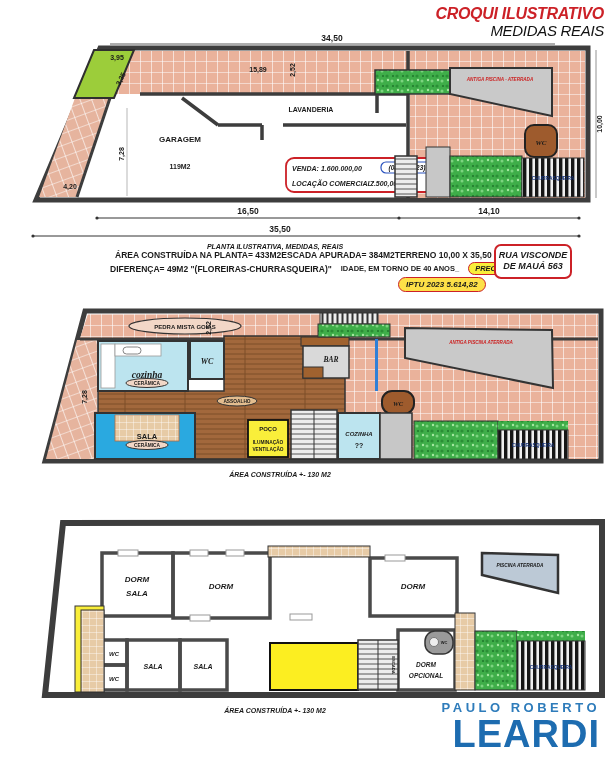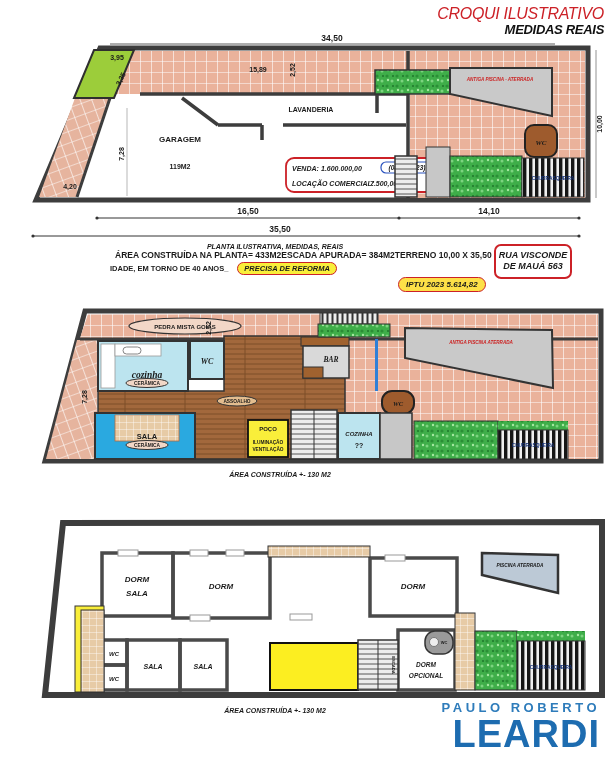--- a/index.html
+++ b/index.html
@@ -1,20 +1,20 @@
 <!DOCTYPE html>
 <html><head>
 <meta charset="utf-8">
 <style>
   html,body{margin:0;padding:0;background:#fff;}
   .stage{position:relative;width:614px;height:768px;background:#fff;overflow:hidden;
          font-family:"Liberation Sans",sans-serif;color:#1a1a1a;}
   .hdr{position:absolute;top:6px;right:10px;text-align:right;line-height:1.05;}
-  .hdr .t1{color:#cc2127;font-size:16px;font-weight:normal;font-style:italic;letter-spacing:-0.3px;}
-  .hdr .t2{color:#111;font-size:13px;font-weight:bold;font-style:italic;letter-spacing:-0.3px;text-align:right;}
+  .hdr .t1{color:#cc2127;font-size:16px;font-weight:bold;font-style:italic;letter-spacing:-0.3px;}
+  .hdr .t2{color:#111;font-size:15px;font-weight:normal;font-style:italic;letter-spacing:-0.3px;text-align:right;}
   svg{position:absolute;}
   #svgP1{left:30px;top:28px;}
   #svgP2{left:35px;top:303px;}
   #svgP3{left:40px;top:513px;}
   .info1{position:absolute;left:115px;top:250px;width:400px;display:flex;justify-content:space-between;
          font-size:8.5px;font-weight:bold;white-space:nowrap;}
   .info2{position:absolute;left:110px;top:262px;display:flex;gap:9px;align-items:center;white-space:nowrap;}
   .info2 .d1{font-size:8.5px;font-weight:bold;}
   .info2 .d2{font-size:7.5px;font-weight:bold;}
   .badge-reforma{font-size:7.5px;font-weight:bold;font-style:italic;background:#f9ee3a;
@@ -148,20 +148,21 @@
     <text x="250" y="204" text-anchor="middle" class="dimbig">35,50</text>
     <text x="245" y="221" text-anchor="middle" class="cap">PLANTA ILUSTRATIVA, MEDIDAS, REAIS</text>
   </svg>
 
   <div class="info1">
     <span>ÁREA CONSTRUÍDA NA PLANTA= 433M2</span>
     <span>ESCADA APURADA= 384M2</span>
     <span>TERRENO 10,00 X 35,50 X 34,50= 350 M²</span>
   </div>
   <div class="info2">
+    <span class="d1">DIFERENÇA= 49M2 "(FLOREIRAS-CHURRASQUEIRA)"</span>
     <span class="d2">IDADE, EM TORNO DE 40 ANOS_</span>
     <span class="badge-reforma">PRECISA DE REFORMA</span>
   </div>
   <div class="badge-iptu">IPTU 2023 5.614,82</div>
   <div class="addr">
     <div>RUA VISCONDE</div>
     <div>DE MAUÁ 563</div>
   </div>
 
   <svg id="svgP2" width="575" height="180" viewBox="0 0 575 180">

